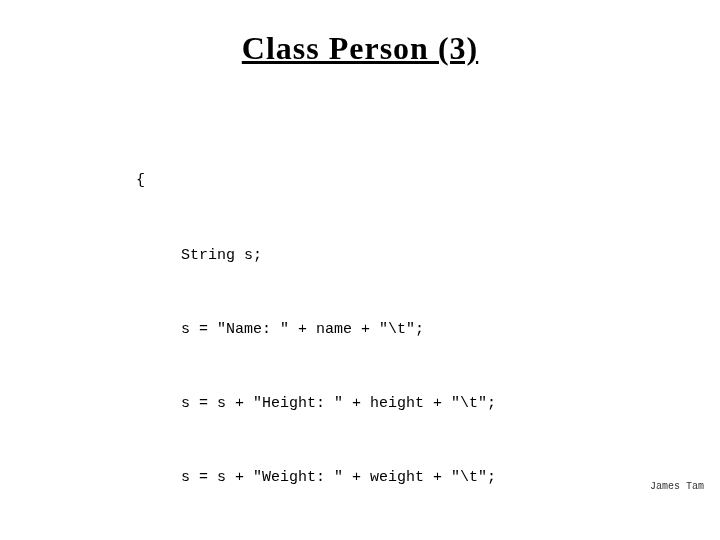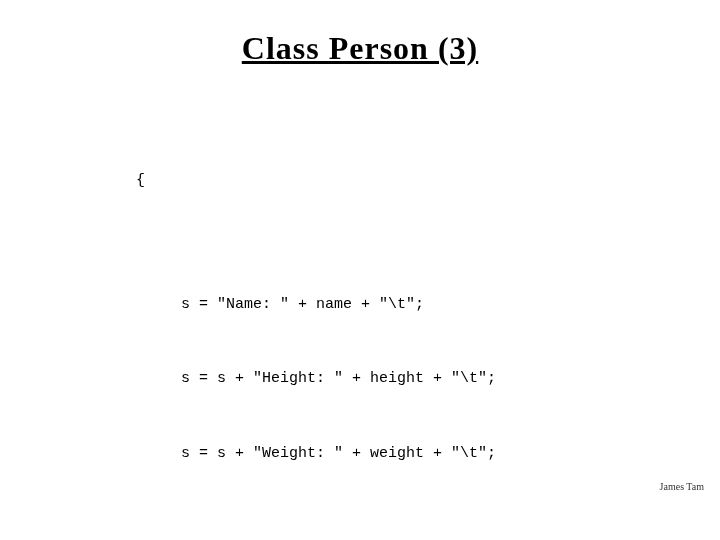--- a/index.html
+++ b/index.html
@@ -46,32 +46,33 @@
       align-self: flex-start;
       margin-left: 60px;
     }
 
     .footer {
       position: absolute;
       bottom: 10px;
       right: 16px;
       font-size: 10px;
       color: #333333;
-      font-family: Liberation Serif, serif;
+      font-family: Liberation Mono, monospace;
     }
   </style>
 </head>
 <body>
 
 <div class="slide-container">
   <div class="slide-title">Class Person  (3)</div>
   <div class="code-block">
     <br>
     <span>{</span>
     <br>
+    <span>     String s;</span>
     <br>
     <span>     s = "Name: " + name + "\t";</span>
     <br>
     <span>     s = s + "Height: " + height + "\t";</span>
     <br>
     <span>     s = s + "Weight: " + weight + "\t";</span>
     <br>
     
     <br>
     

